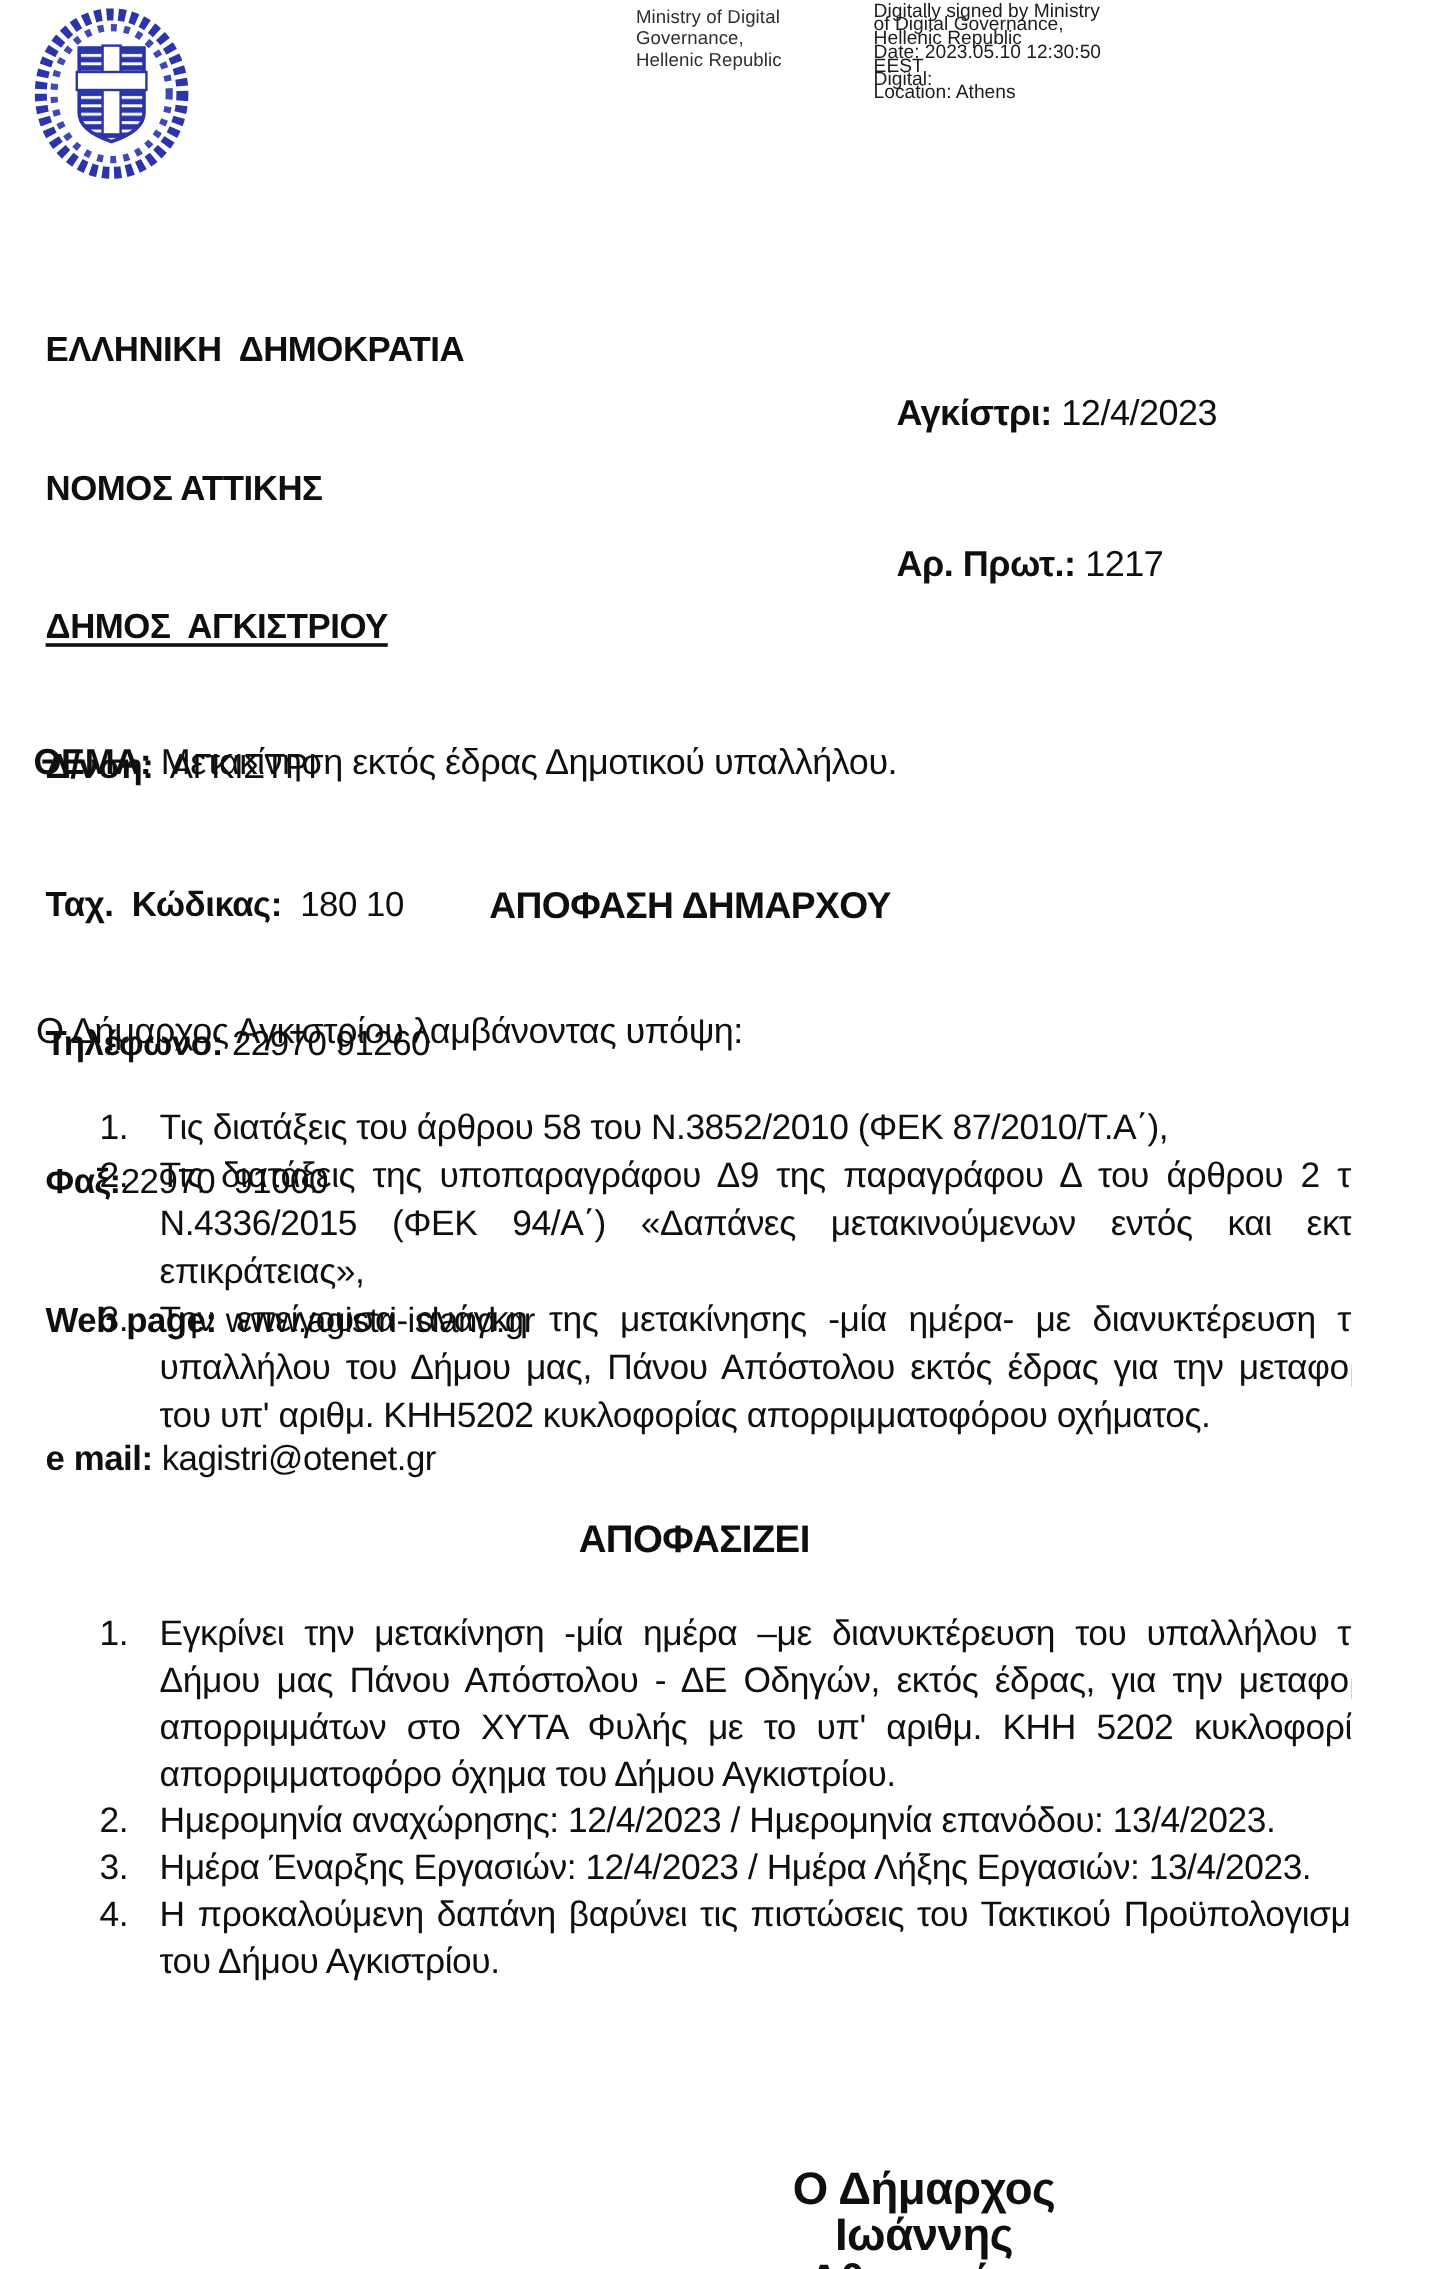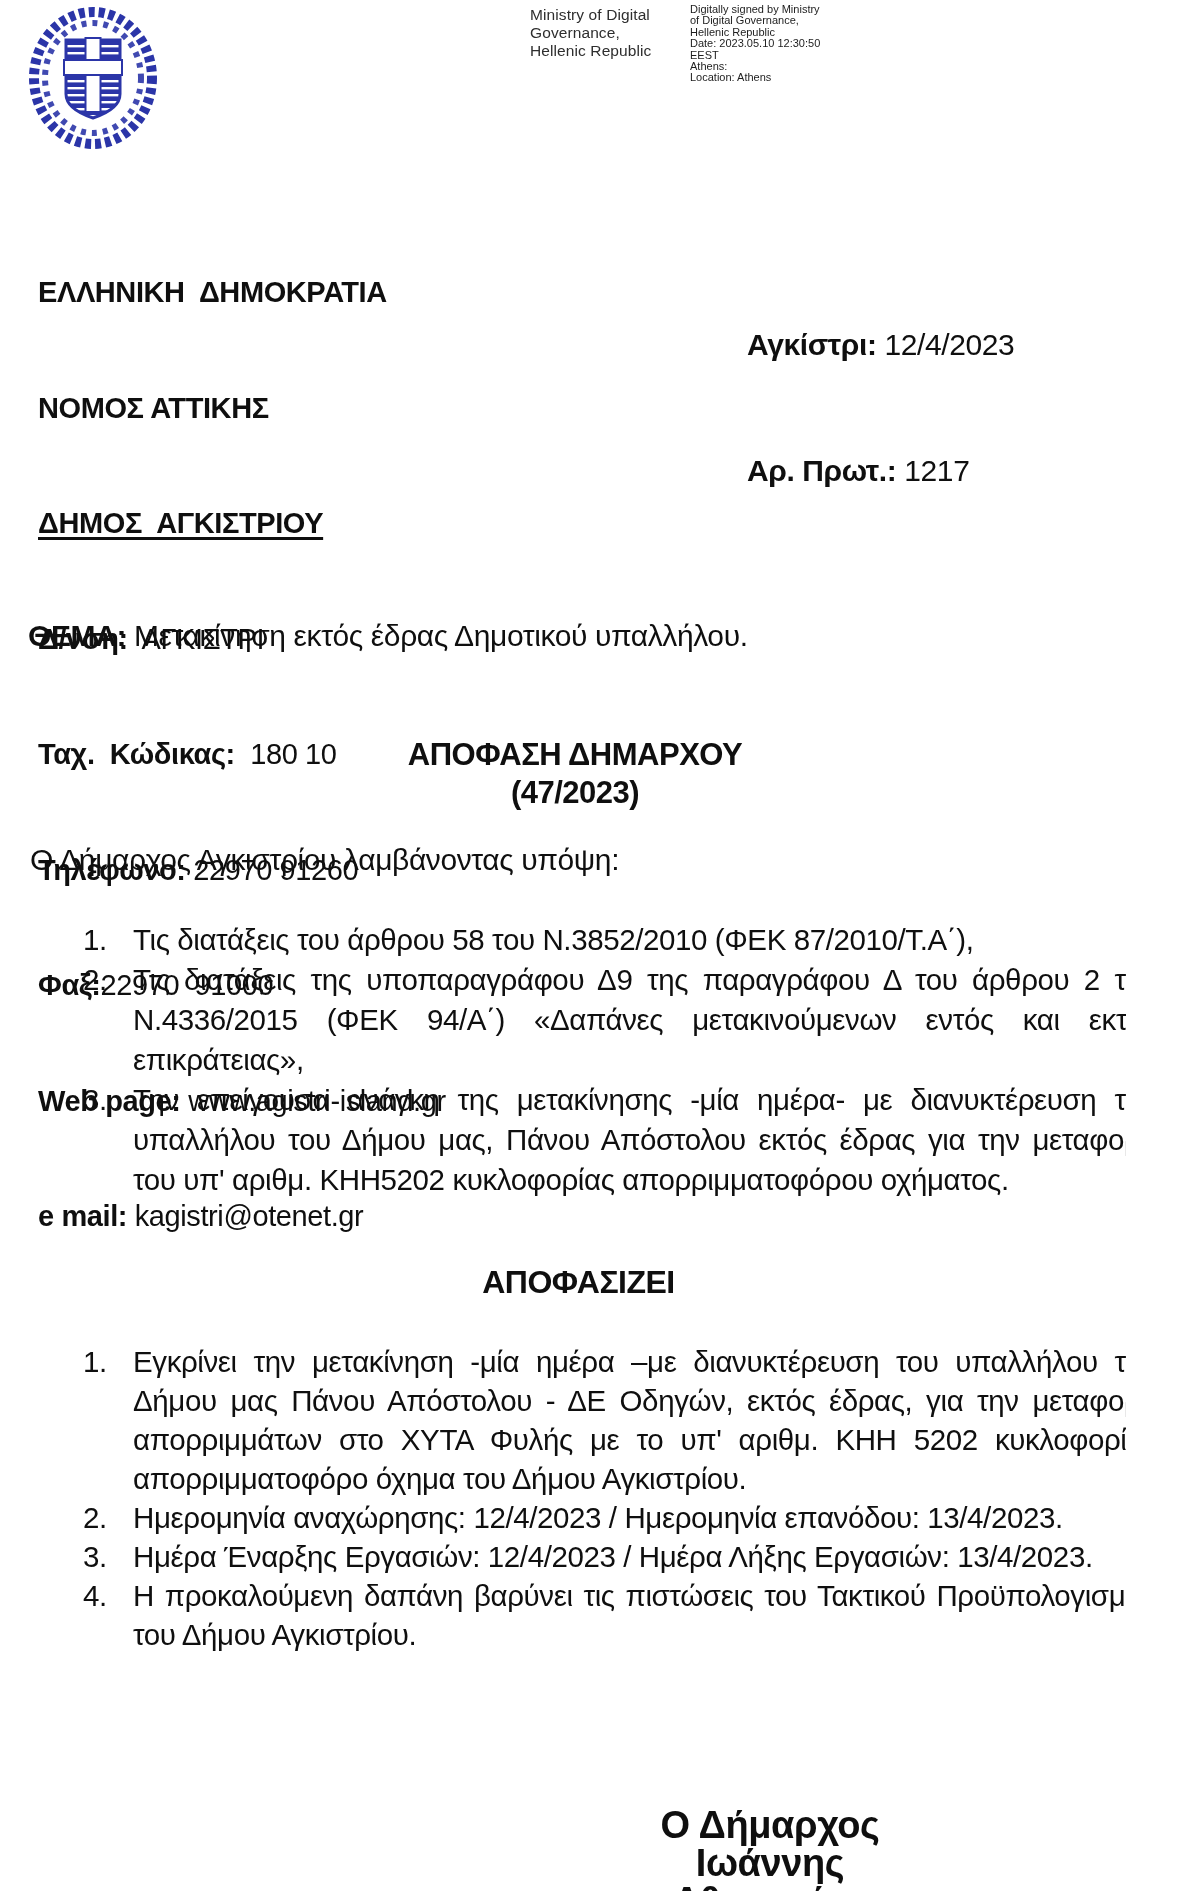--- a/index.html
+++ b/index.html
@@ -17,22 +17,22 @@
   
   .emblem { left: 26px; top: 6px; }
 
   
   .authority {
     left: 530px; top: 6px;
     font-size: 15.5px; line-height: 18px;
     color: #2e2e2e; letter-spacing: 0.1px;
   }
   .digisign {
-    left: 690px; top: 4px;
-    font-size: 11px; line-height: 11.4px;
+    left: 728px; top: 4px;
+    font-size: 16px; line-height: 11.4px;
     color: #1d1d1d;
   }
 
   
   .letterhead {
     left: 38px; top: 196px;
     font-size: 29px; line-height: 38.5px;
     letter-spacing: -0.4px; white-space: pre;
   }
   .lh-title { font-weight: bold; }
@@ -114,21 +114,21 @@
     <div>Governance,</div>
     <div>Hellenic Republic</div>
   </div>
 
   <div class="abs digisign">
     <div>Digitally signed by Ministry</div>
     <div>of Digital Governance,</div>
     <div>Hellenic Republic</div>
     <div>Date: 2023.05.10 12:30:50</div>
     <div>EEST</div>
-    <div>Athens:</div>
+    <div>Digital:</div>
     <div>Location: Athens</div>
   </div>
 
   <div class="abs letterhead">
     <div class="lh-title">ΕΛΛΗΝΙΚΗ  ΔΗΜΟΚΡΑΤΙΑ</div>
     <div class="lh-title">ΝΟΜΟΣ ΑΤΤΙΚΗΣ</div>
     <div class="lh-title u">ΔΗΜΟΣ  ΑΓΚΙΣΤΡΙΟΥ</div>
     <div><span class="lh-label">Δ/νση:</span><span class="lh-value">  ΑΓΚΙΣΤΡΙ</span></div>
     <div><span class="lh-label">Ταχ.  Κώδικας:</span><span class="lh-value">  180 10</span></div>
     <div><span class="lh-label">Τηλέφωνο:</span><span class="lh-value"> 22970 91260</span></div>
@@ -141,21 +141,20 @@
     <div><span class="ref-label">Αγκίστρι:</span><span class="ref-value"> 12/4/2023</span></div>
     <div><span class="ref-label">Αρ. Πρωτ.:</span><span class="ref-value"> 1217</span></div>
   </div>
 
   <div class="abs subject">
     <span class="subject-label">ΘΕΜΑ:</span><span> Μετακίνηση εκτός έδρας Δημοτικού υπαλλήλου.</span>
   </div>
 
   <div class="abs decision-title">
     <div>ΑΠΟΦΑΣΗ ΔΗΜΑΡΧΟΥ</div>
-    <div>(47/2023)</div>
   </div>
 
   <div class="abs intro">Ο Δήμαρχος Αγκιστρίου λαμβάνοντας υπόψη:</div>
 
   <div class="abs nlist considering">
     <div class="nitem">
       <span class="num">1.</span>
       <span>Τις διατάξεις του άρθρου 58 του Ν.3852/2010 (ΦΕΚ 87/2010/Τ.Α΄),</span>
     </div>
     <div class="nitem">

